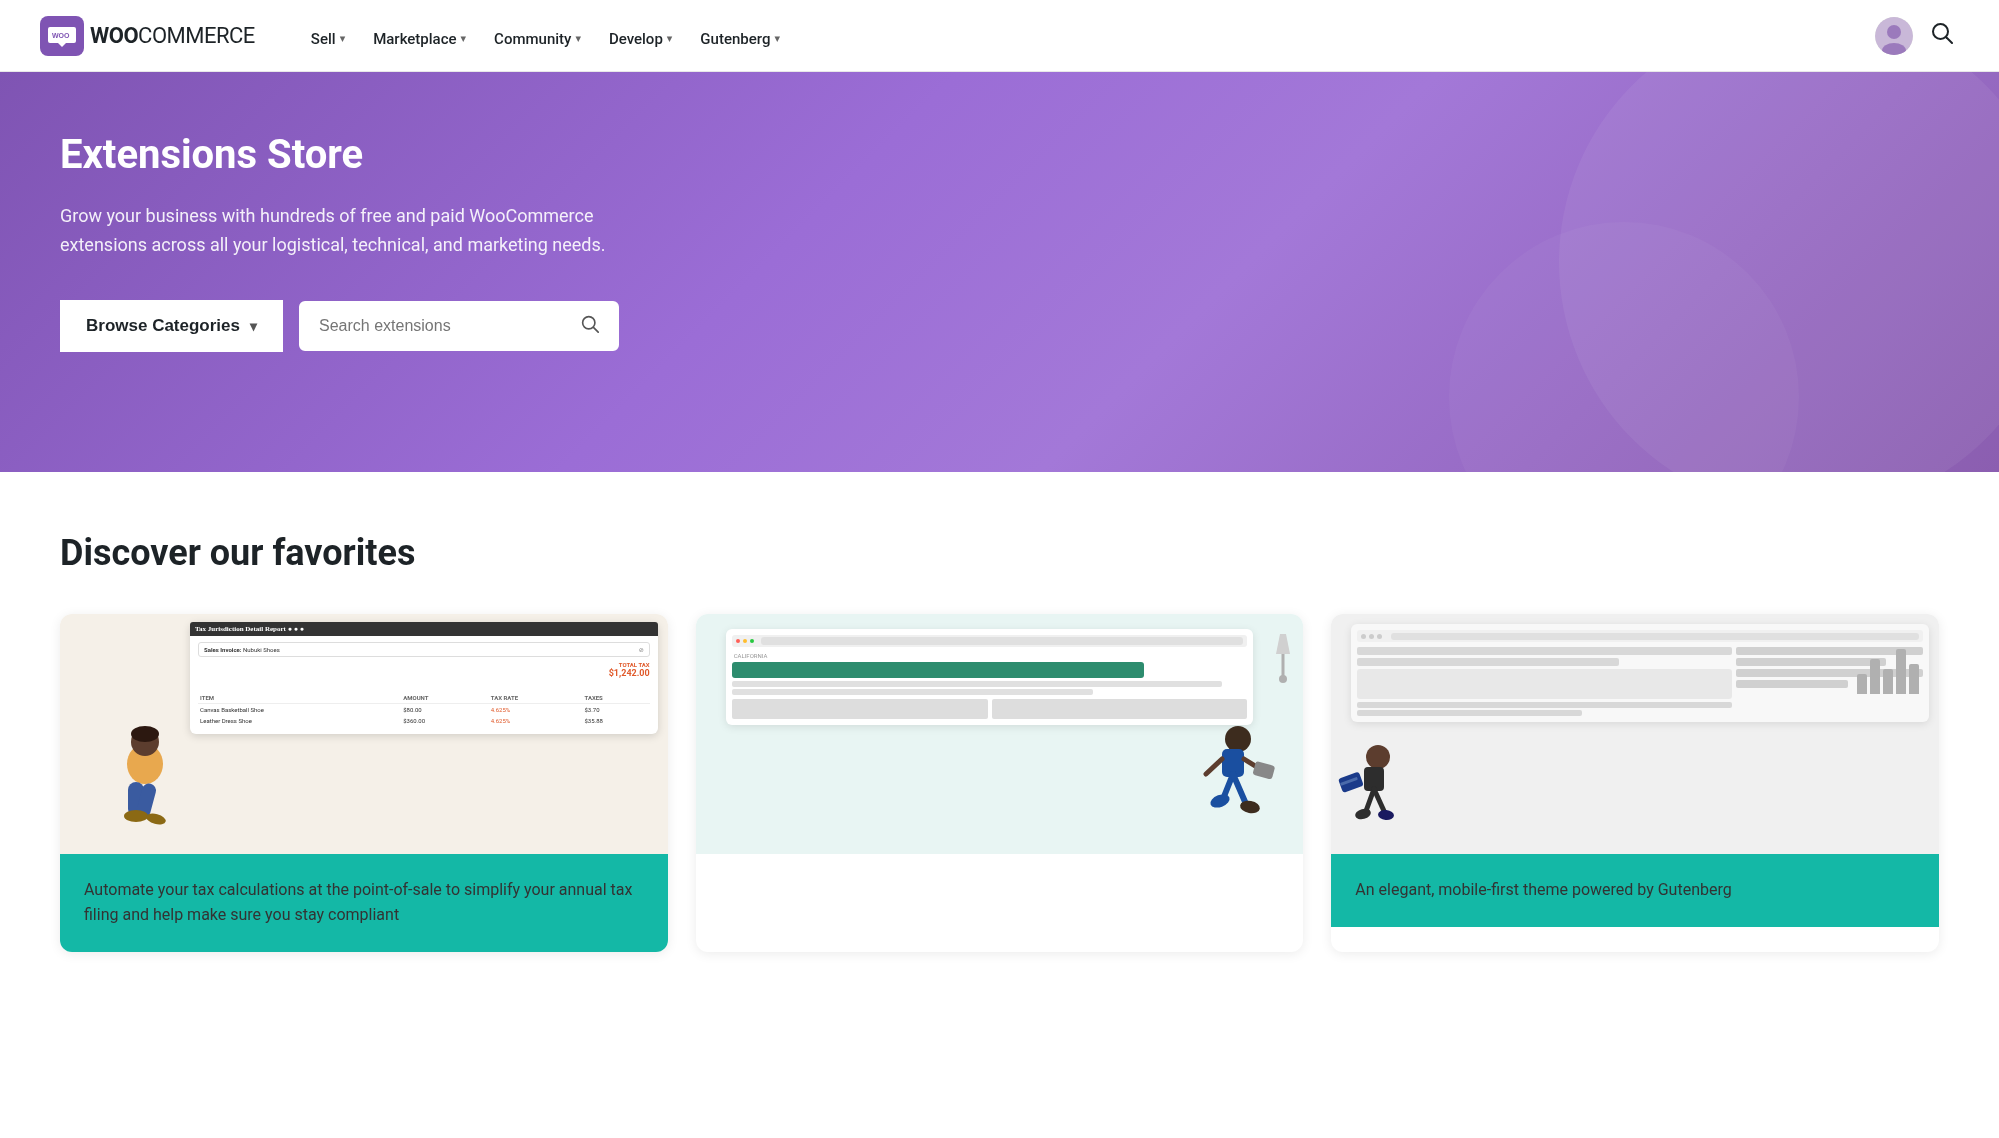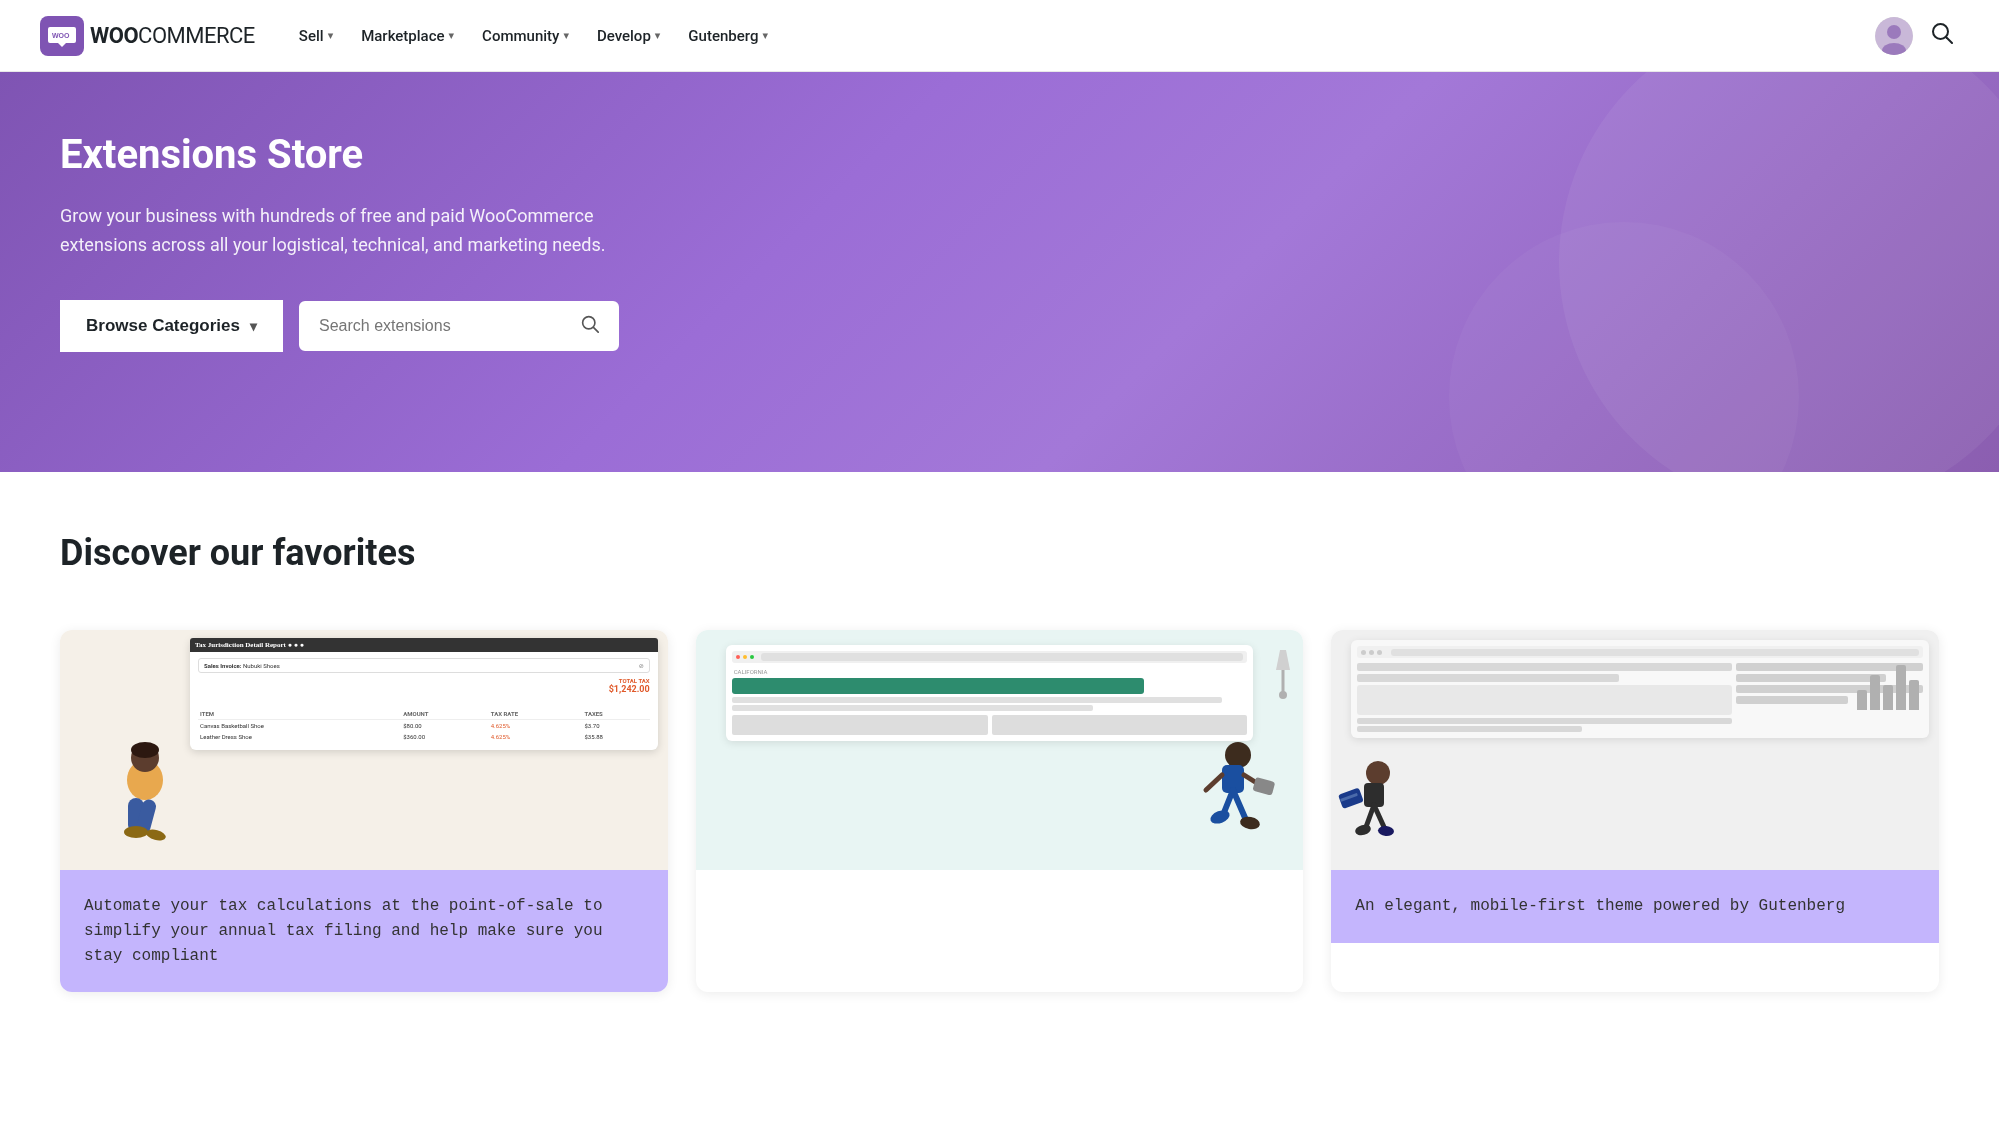--- a/index.html
+++ b/index.html
@@ -4,21 +4,21 @@
   <style>
     * { margin: 0; padding: 0; box-sizing: border-box; }
     body { font-family: -apple-system, BlinkMacSystemFont, 'Segoe UI', Roboto, sans-serif; background: #fff; color: #1d2327; }
 
     
     .navbar {
       display: flex; align-items: center; justify-content: space-between;
       padding: 0 40px; height: 72px; background: #fff;
       border-bottom: 1px solid #e8e8e8; position: sticky; top: 0; z-index: 100;
     }
-    .nav-left { display: flex; align-items: center; gap: 32px; }
+    .nav-left { display: flex; align-items: flex-end; gap: 44px; }
     .logo { display: flex; align-items: center; }
     .logo-bubble {
       width: 44px; height: 40px; background: #7f54b3; border-radius: 8px;
       display: flex; align-items: center; justify-content: center; margin-right: 6px;
     }
     .logo-bubble svg { width: 28px; height: 22px; fill: #fff; }
     .logo-text { font-size: 22px; font-weight: 700; color: #1d2327; letter-spacing: -0.5px; }
     .logo-text span { font-weight: 400; }
     .nav-items { display: flex; align-items: center; gap: 4px; }
     .nav-item {
@@ -82,35 +82,35 @@
     }
     .search-box input {
       border: none; outline: none; font-size: 16px; color: #777;
       background: transparent; width: 100%;
     }
     .search-box .search-icon { color: #555; font-size: 17px; cursor: pointer; }
 
     
     .favorites { padding: 60px 60px 40px 60px; background: #fff; }
     .favorites-title {
-      font-size: 36px; font-weight: 700; color: #1d2327; margin-bottom: 56px;
+      font-size: 36px; font-weight: 700; color: #1d2327; margin-bottom: 40px;
     }
     .cards { display: flex; gap: 28px; }
     .card {
       flex: 1; border-radius: 12px; overflow: hidden;
       box-shadow: 0 2px 12px rgba(0,0,0,0.08); cursor: pointer;
       transition: box-shadow 0.2s;
     }
     .card-img {
       width: 100%; height: 240px; overflow: hidden; position: relative;
     }
     .card-1 .card-img { background: #f5f0e8; }
     .card-2 .card-img { background: #e8f5f3; }
     .card-3 .card-img { background: #f0f0f0; }
-    .card-body { padding: 24px; background: #c4b5fd; font-family: Liberation Mono, monospace; }
+    .card-body { padding: 24px; background: #14b8a6; }
     .card-body p { font-size: 16px; line-height: 1.55; color: #333; }
 
     
     .card1-illustration {
       position: absolute; width: 100%; height: 100%; display: flex; align-items: flex-end; justify-content: center;
     }
     .invoice-window {
       position: absolute; top: 10px; right: 20px; left: 100px;
       background: #fff; border-radius: 6px; box-shadow: 0 2px 8px rgba(0,0,0,0.15);
       padding: 8px; font-size: 7px; color: #333;

